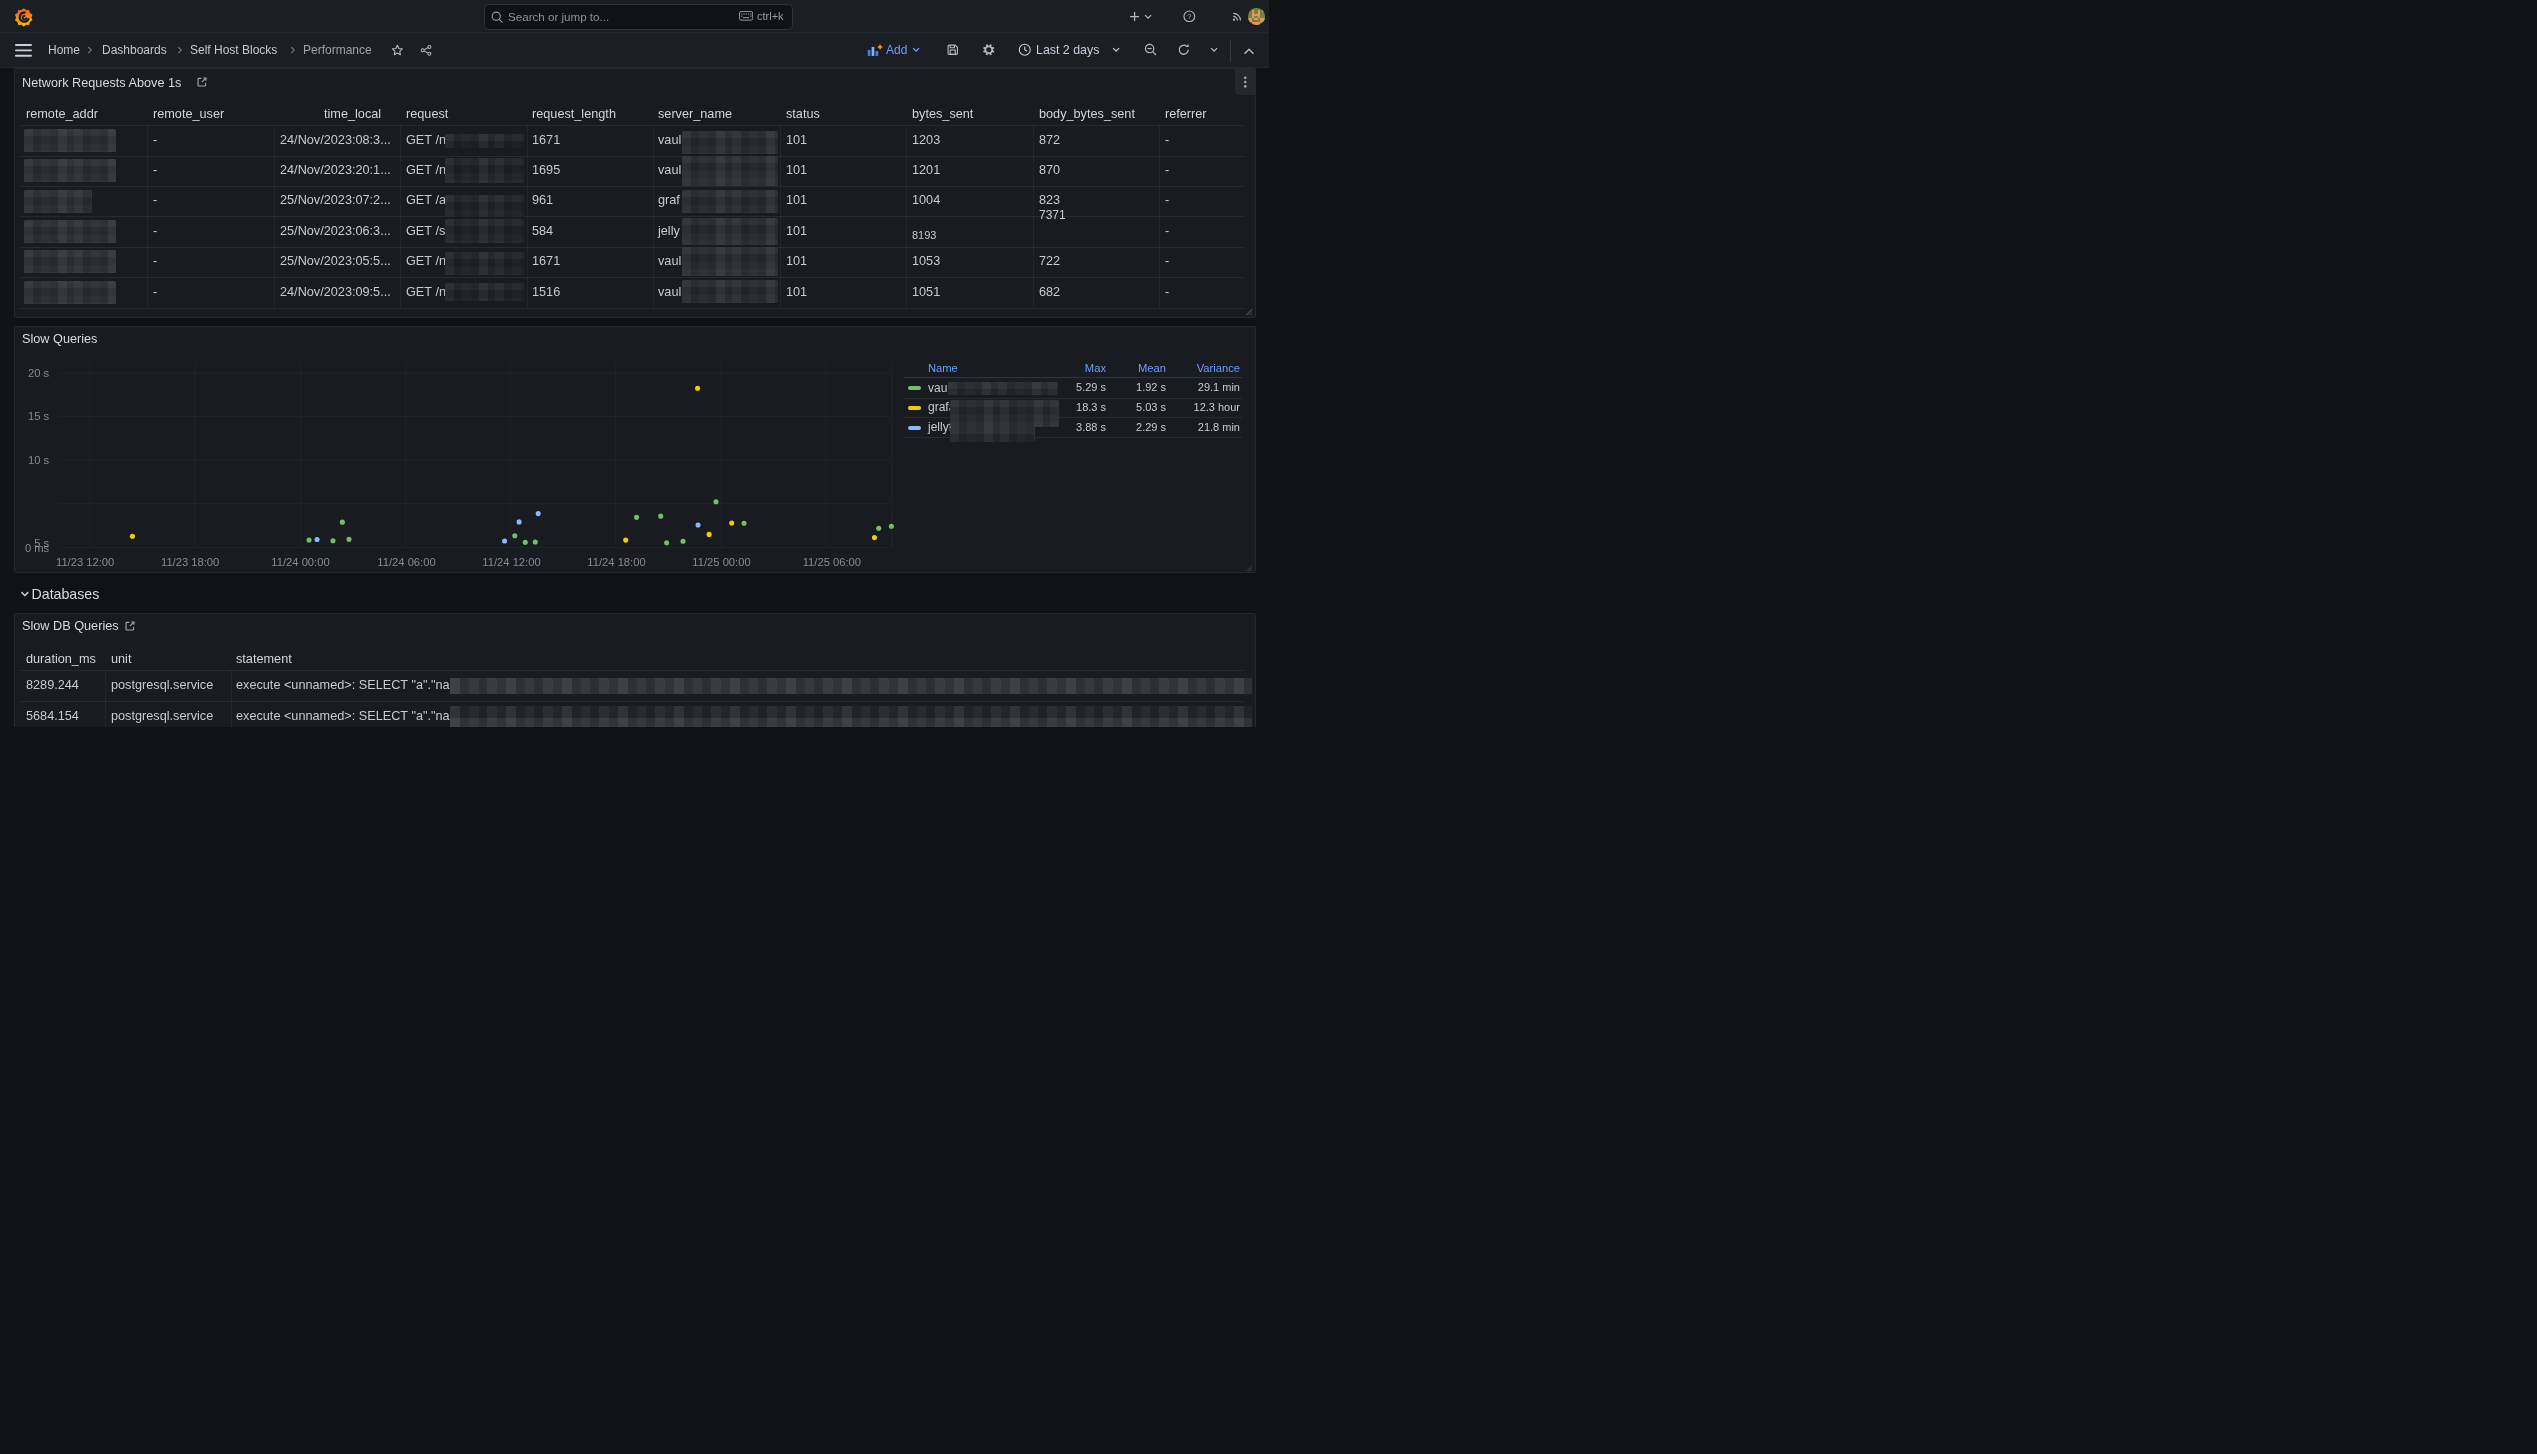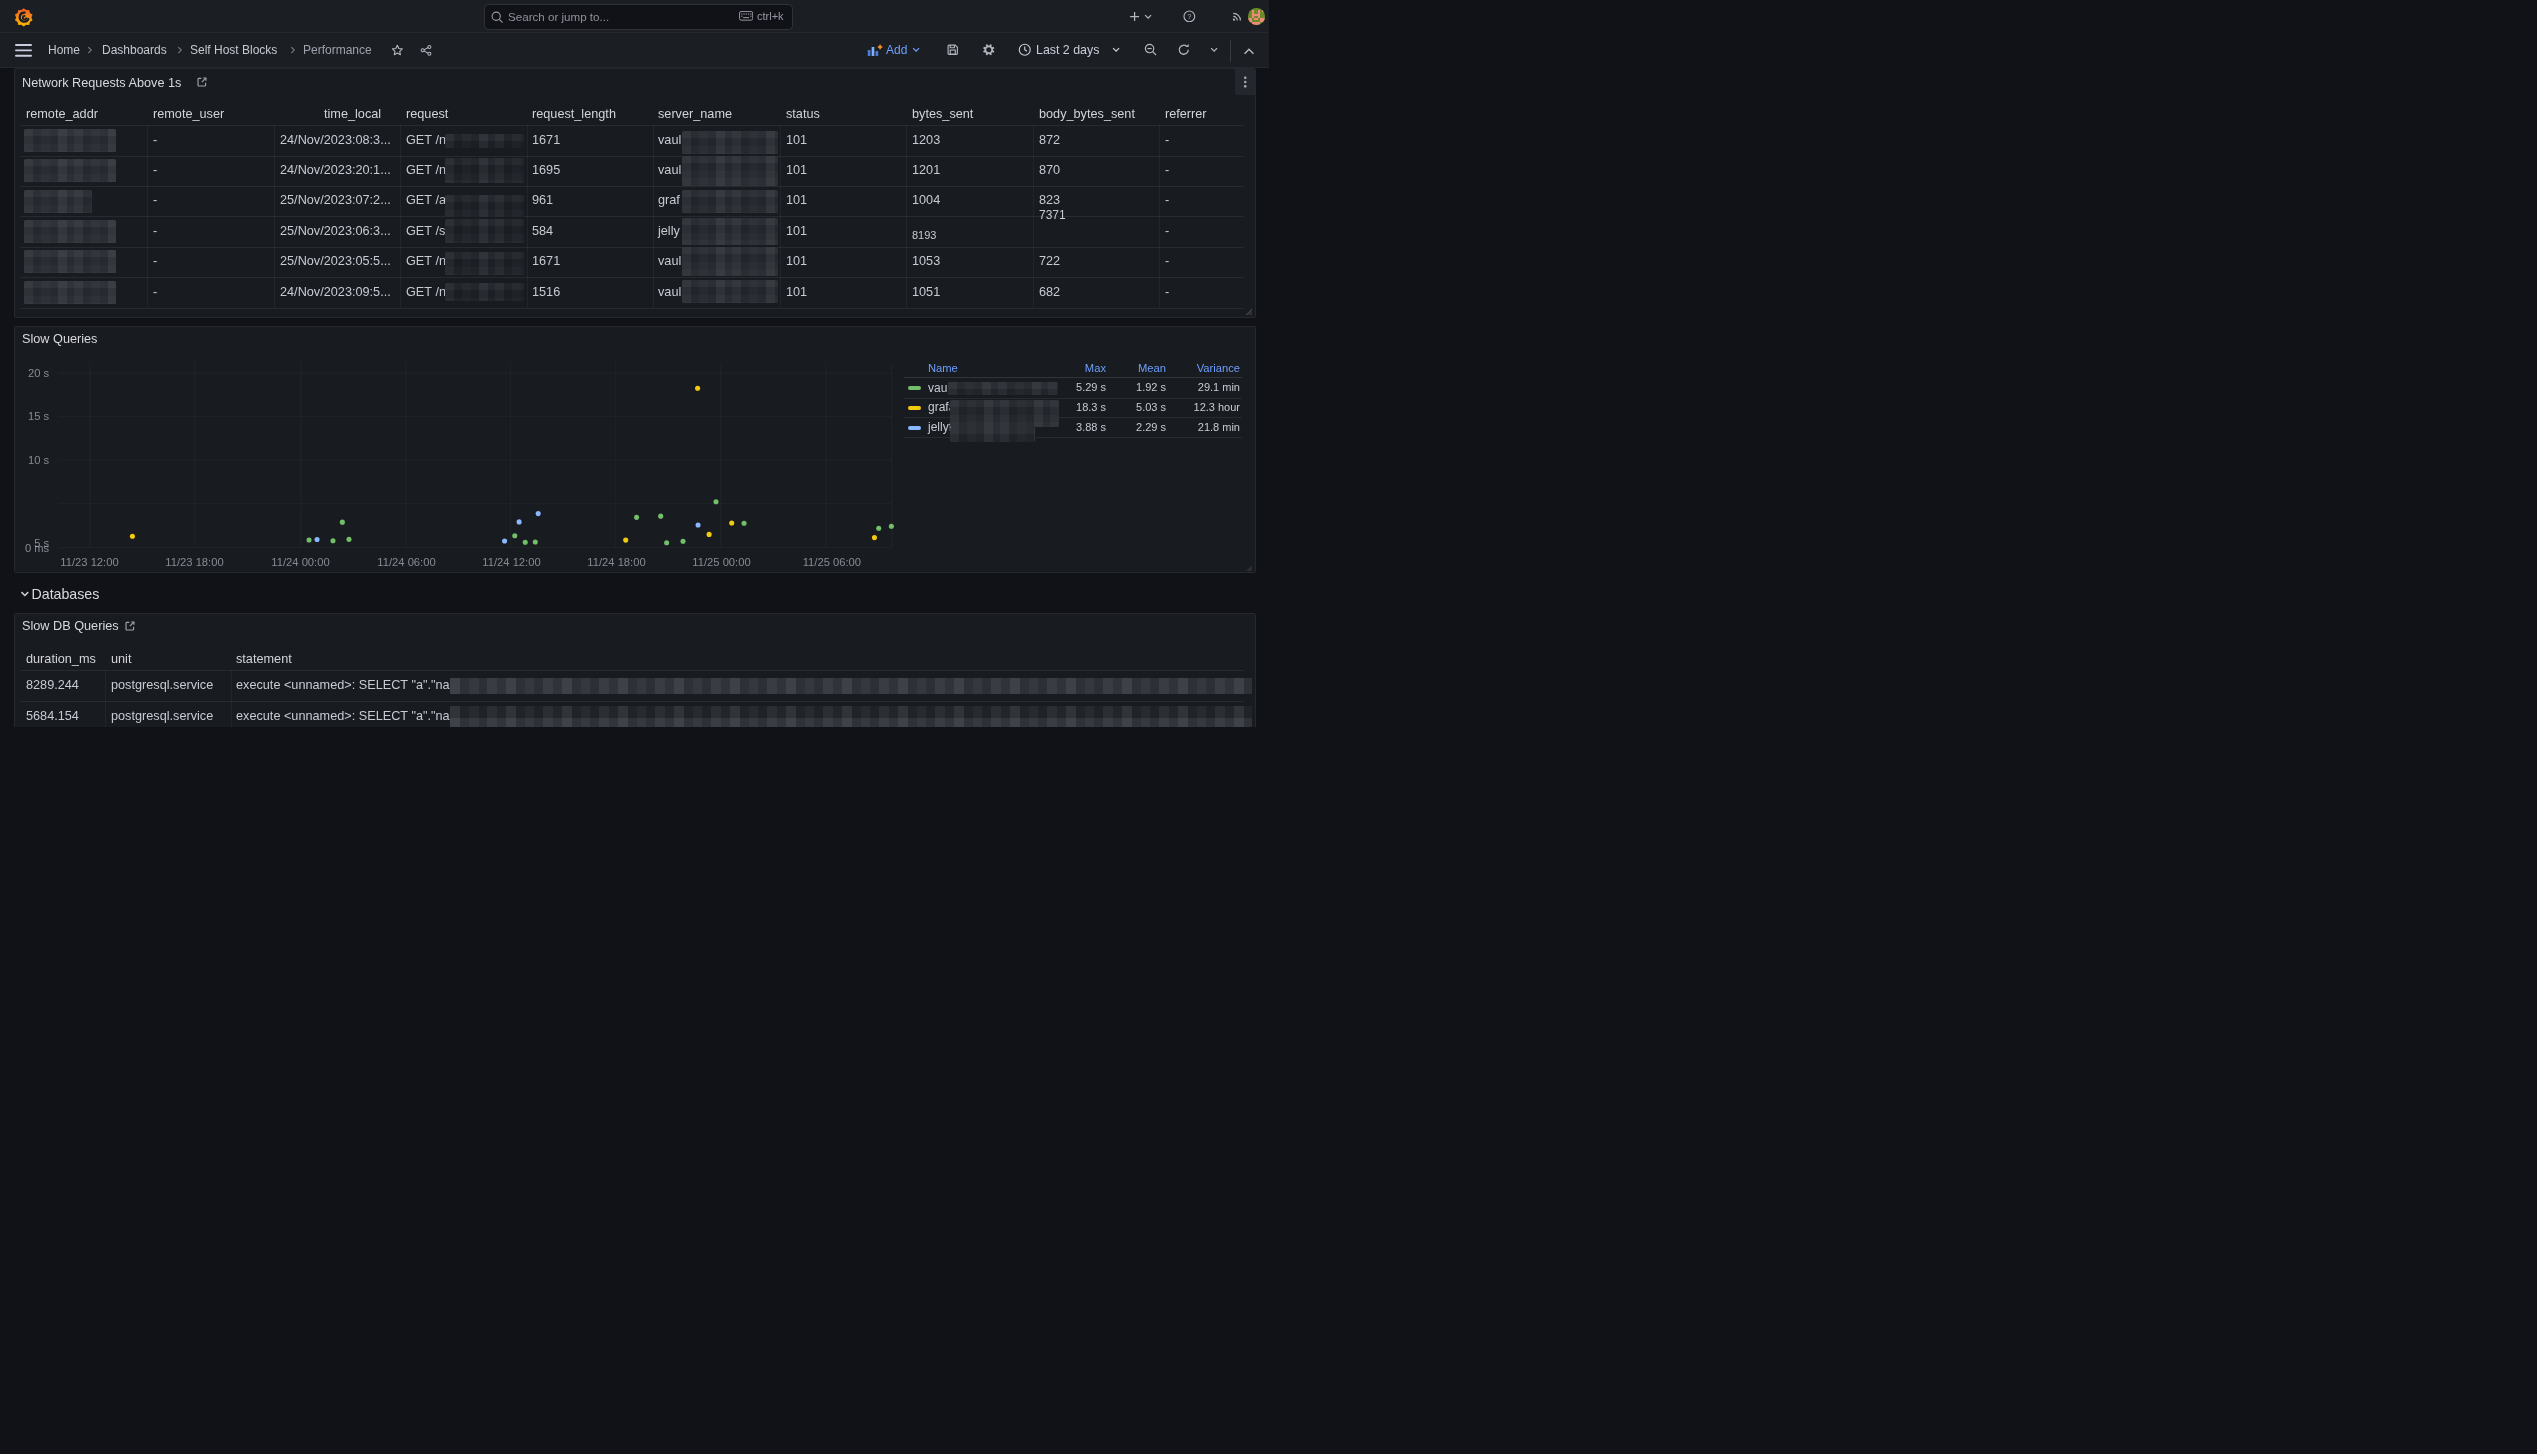--- a/index.html
+++ b/index.html
@@ -286,22 +286,22 @@
 <div class="panel" style="left:13.5px;top:326px;width:1242px;height:247px;"></div>
 <div class="abs" style="left:22px;top:332px;font-size:12.7px;color:#d8d9e0;font-weight:500;white-space:nowrap;">Slow Queries</div>
 <svg class="abs" style="left:1246px;top:565px" width="6.7" height="6.7" viewBox="0 0 9 9">
     <path d="M8 0v8H0z" fill="rgba(204,204,220,0.10)"></path>
   </svg>
 <div class="abs" style="left:8.2px;top:367px;width:41px;text-align:right;font-size:11.2px;color:rgba(204,204,220,0.62);font-weight:400;white-space:nowrap;">20 s</div>
 <div class="abs" style="left:8.2px;top:410px;width:41px;text-align:right;font-size:11.2px;color:rgba(204,204,220,0.62);font-weight:400;white-space:nowrap;">15 s</div>
 <div class="abs" style="left:8.2px;top:454px;width:41px;text-align:right;font-size:11.2px;color:rgba(204,204,220,0.62);font-weight:400;white-space:nowrap;">10 s</div>
 <div class="abs" style="left:8.2px;top:498px;width:41px;text-align:right;font-size:11.2px;color:rgba(204,204,220,0.62);font-weight:400;white-space:nowrap;margin-top:39px;">5 s</div>
 <div class="abs" style="left:8.2px;top:542px;width:41px;text-align:right;font-size:11.2px;color:rgba(204,204,220,0.62);font-weight:400;white-space:nowrap;">0 ms</div>
-<div class="abs" style="left:56px;top:556px;width:67px;text-align:center;font-size:11.2px;color:rgba(204,204,220,0.62);">11/23 12:00</div>
-<div class="abs" style="left:161px;top:556px;width:67px;text-align:center;font-size:11.2px;color:rgba(204,204,220,0.62);">11/23 18:00</div>
+<div class="abs" style="left:56px;top:556px;width:67px;font-size:11.2px;color:rgba(204,204,220,0.62);">11/23 12:00</div>
+<div class="abs" style="left:161px;top:556px;width:67px;text-align:left;font-size:11.2px;color:rgba(204,204,220,0.62);">11/23 18:00</div>
 <div class="abs" style="left:267px;top:556px;width:67px;text-align:center;font-size:11.2px;color:rgba(204,204,220,0.62);">11/24 00:00</div>
 <div class="abs" style="left:373px;top:556px;width:67px;text-align:center;font-size:11.2px;color:rgba(204,204,220,0.62);">11/24 06:00</div>
 <div class="abs" style="left:478px;top:556px;width:67px;text-align:center;font-size:11.2px;color:rgba(204,204,220,0.62);">11/24 12:00</div>
 <div class="abs" style="left:583px;top:556px;width:67px;text-align:center;font-size:11.2px;color:rgba(204,204,220,0.62);">11/24 18:00</div>
 <div class="abs" style="left:688px;top:556px;width:67px;text-align:center;font-size:11.2px;color:rgba(204,204,220,0.62);">11/25 00:00</div>
 <div class="abs" style="left:794px;top:556px;width:67px;text-align:right;font-size:11.2px;color:rgba(204,204,220,0.62);">11/25 06:00</div>
 <svg class="abs" style="left:52px;top:358px" width="844" height="196" viewBox="0 0 1126 262">
     <line x1="7.5" y1="20.2" x2="1121.5" y2="20.2" stroke="rgba(204,204,220,0.068)" stroke-width="1"></line>
     <line x1="7.5" y1="78.4" x2="1121.5" y2="78.4" stroke="rgba(204,204,220,0.068)" stroke-width="1"></line>
     <line x1="7.5" y1="136.7" x2="1121.5" y2="136.7" stroke="rgba(204,204,220,0.068)" stroke-width="1"></line>

